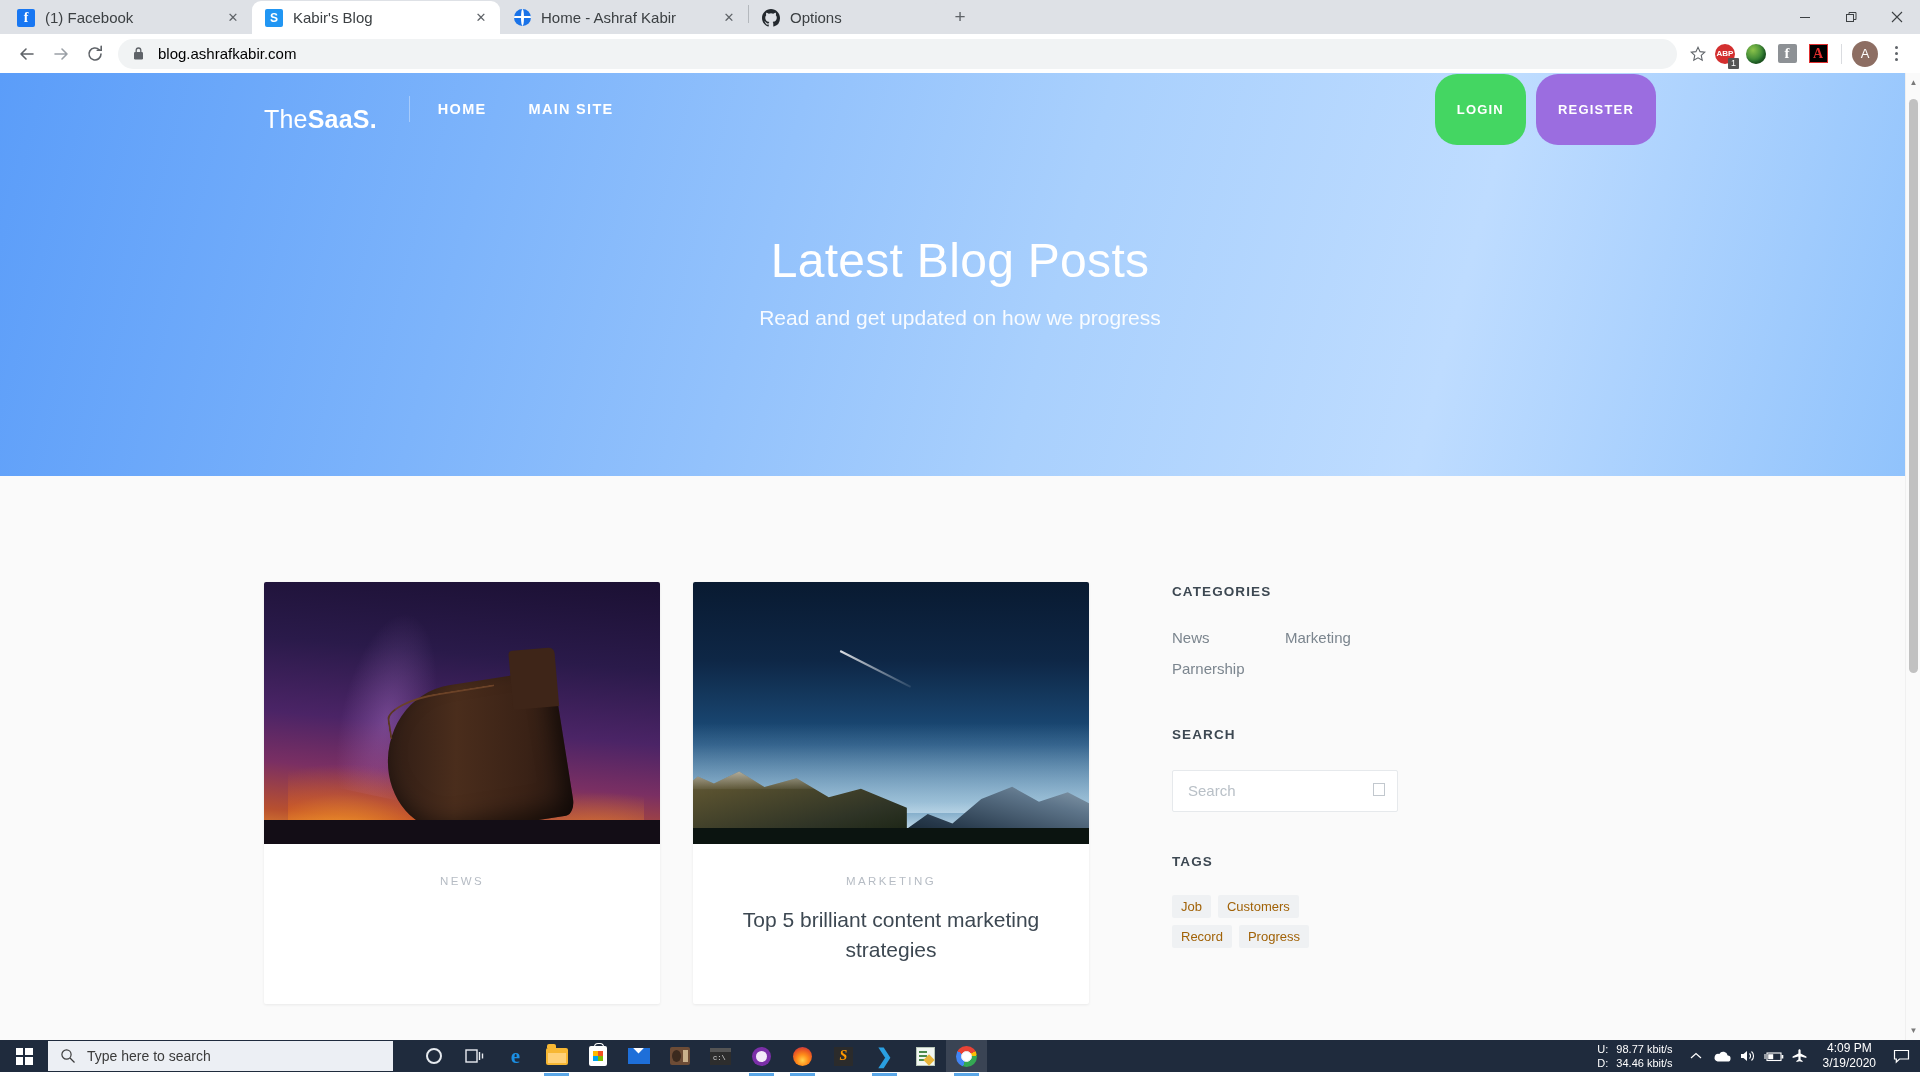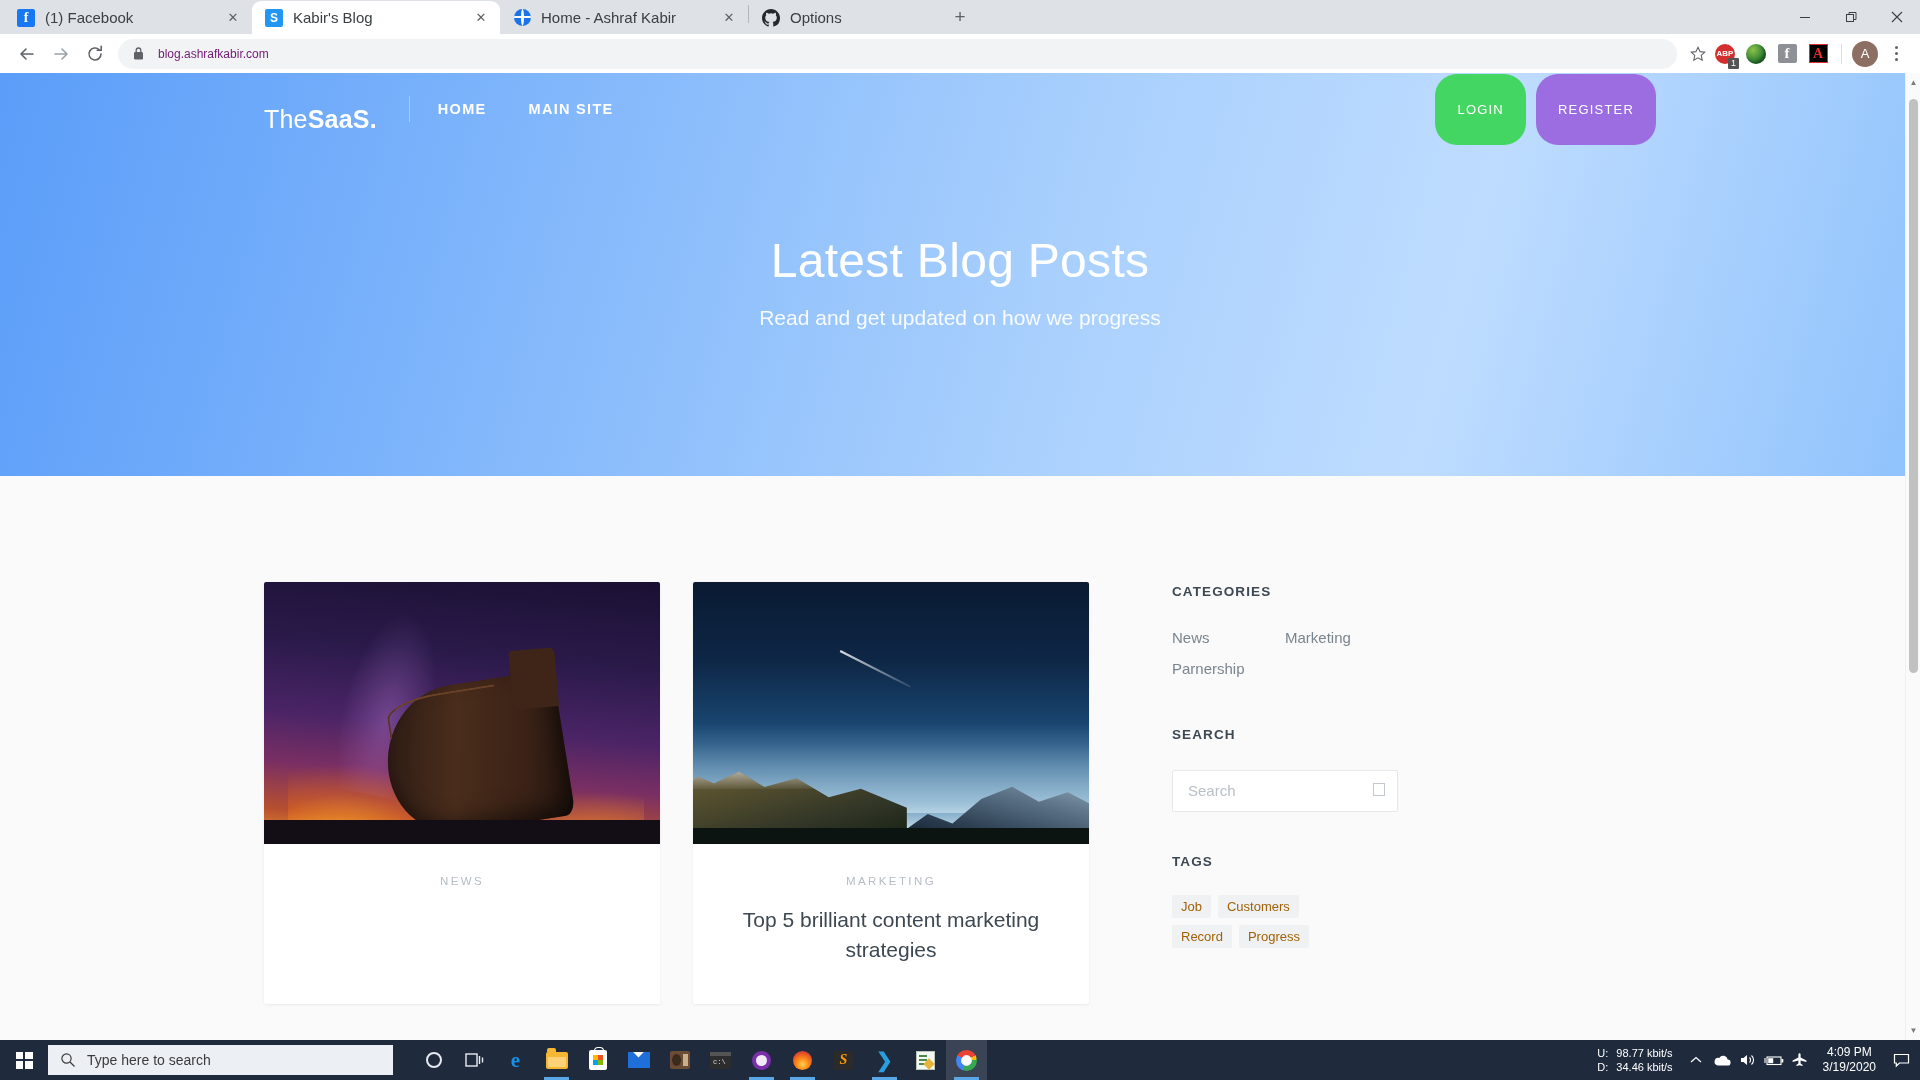--- a/index.html
+++ b/index.html
@@ -35,21 +35,21 @@
   .wincontrols { position: absolute; top: 0; right: 0; display: flex; height: 33px; }
   .wc { width: 46px; height: 33px; display: flex; align-items: center; justify-content: center; color: #3c4043; }
 
   .toolbar { height: 39px; background: #ffffff; display: flex; align-items: center; padding: 0 10px; }
   .tb-btn { width: 34px; height: 34px; display: flex; align-items: center; justify-content: center; color: #5f6368; flex: 0 0 34px; }
   .omnibox {
     flex: 1 1 auto; height: 30px; background: #f1f3f4; border-radius: 16px;
     display: flex; align-items: center; padding: 0 14px; margin: 0 8px 0 6px;
   }
   .omni-lock { margin-right: 13px; display: flex; align-items: center; }
-  .omni-url { flex: 1 1 auto; font-size: 12px; color: #701a75; }
+  .omni-url { flex: 1 1 auto; font-size: 15px; color: #000000; }
   .omni-star { width: 26px; display: flex; justify-content: center; color: #5f6368; }
   .ext-icons { display: flex; align-items: center; gap: 3px; }
   .ext { width: 28px; height: 28px; display: flex; align-items: center; justify-content: center; position: relative; }
   .abp { width: 20px; height: 20px; background: #d32f2f; border-radius: 50%; color: #fff; font-size: 8px; font-weight: bold; display: flex; align-items: center; justify-content: center; }
   .abp-badge { position: absolute; right: 0px; bottom: -1px; background: #555; color: #fff; font-size: 9px; line-height: 11px; min-width: 11px; text-align: center; border-radius: 1px; }
   .idm { width: 20px; height: 20px; border-radius: 50%; background: radial-gradient(circle at 35% 30%, #8bc34a, #2e7d32 60%, #1b5e20); box-shadow: inset -2px -2px 3px rgba(0,0,0,.3); }
   .fbx { width: 19px; height: 19px; background: #8d9195; color: #fff; font-family: "Liberation Serif", serif; font-weight: bold; font-size: 15px; display: flex; align-items: center; justify-content: center; border-radius: 2px; }
   .acro { width: 19px; height: 19px; background: #000; border: 1.5px solid #e02f2f; display: flex; align-items: center; justify-content: center; }
   .acro span { color: #e02f2f; font-family: "Liberation Serif", serif; font-weight: bold; font-size: 14px; line-height: 1; }
   .ext-sep { width: 1px; height: 20px; background: #dadce0; margin: 0 6px; }
@@ -67,21 +67,21 @@
   }
   .site-nav { height: 72px; display: flex; align-items: center; padding: 0 0 0 0; position: relative; }
   .nav-inner { width: 1392px; margin: 0 auto; display: flex; align-items: center; position: relative; }
   .logo { font-size: 25px; color: #fff; letter-spacing: .2px; margin-top: 21px; }
   .logo .lt { font-weight: 300; }
   .logo .bd { font-weight: 700; }
   .nav-divider { width: 1px; height: 26px; background: rgba(255,255,255,.35); margin: 0 28px 0 32px; }
   .nav-links { display: flex; gap: 42px; }
   .nav-link { color: #fff; font-size: 14.5px; font-weight: 700; letter-spacing: 1.3px; }
   .nav-right { margin-left: auto; display: flex; gap: 10px; align-items: center; }
-  .btn-pill { border-radius: 22px; padding: 28px 22px; font-size: 13px; font-weight: 400; letter-spacing: 1.2px; color: #fff; }
+  .btn-pill { border-radius: 22px; padding: 28px 22px; font-size: 13px; font-weight: 700; letter-spacing: 1.2px; color: #fff; }
   .btn-login { background: #44d662; }
   .btn-register { background: #9b6de0; }
 
   .hero-text { text-align: center; margin-top: 88px; }
   .hero-title { font-size: 48px; font-weight: 300; color: #fff; letter-spacing: .3px; }
   .hero-sub { font-size: 21px; font-weight: 300; color: rgba(255,255,255,.92); margin-top: 18px; }
 
   .content-area { background: #fafafa; min-height: 564px; padding-top: 106px; }
   .content-inner { width: 1392px; margin: 0 auto; display: flex; gap: 0; }
   .posts-col { width: 860px; display: flex; gap: 33px; flex: 0 0 860px; }
@@ -131,21 +131,21 @@
   .tag-list { margin-top: 26px; display: flex; flex-wrap: wrap; gap: 7px; width: 190px; }
   .tag { background: #eff1f3; color: #a16207; font-size: 13px; font-weight: 300; padding: 4px 9px; border-radius: 2px; }
 
   
   .pagescroll { position: absolute; right: 0; top: 0; width: 15px; height: 967px; background: #fafafa; border-left: 1px solid #f0f0f0; }
   .pagescroll .thumb { position: absolute; top: 26px; left: 3px; width: 9px; height: 574px; background: #c1c1c1; border-radius: 5px; }
   .pagescroll .up, .pagescroll .dn { position: absolute; left: 0; width: 15px; height: 15px; display: flex; align-items: center; justify-content: center; color: #7a7a7a; font-size: 8px; }
   .pagescroll .up { top: 2px; } .pagescroll .dn { bottom: 2px; }
 
   
-  .taskbar { height: 40px; background: #1f2b3d; display: flex; align-items: center; position: relative; }
+  .taskbar { height: 32px; background: #1f2b3d; display: flex; align-items: center; position: relative; }
   .start { width: 48px; height: 40px; display: flex; align-items: center; justify-content: center; }
   .winlogo { width: 17px; height: 17px; display: grid; grid-template-columns: 1fr 1fr; grid-template-rows: 1fr 1fr; gap: 2px; }
   .winlogo i { background: #fff; display: block; }
   .tb-search { width: 345px; height: 30px; background: #eceff4; display: flex; align-items: center; padding: 0 12px; }
   .tb-search .mag { margin-right: 11px; display: flex; }
   .tb-search .ph { font-size: 14px; color: #3b3b3b; }
   .tb-apps { display: flex; align-items: center; margin-left: 20px; gap: 0; }
   .tbapp { width: 41px; height: 40px; display: flex; align-items: center; justify-content: center; position: relative; }
   .tbapp.active { background: rgba(255,255,255,.12); }
   .tbapp .underline { position: absolute; bottom: 0; left: 8px; width: 25px; height: 3px; background: #5aa7e8; }

